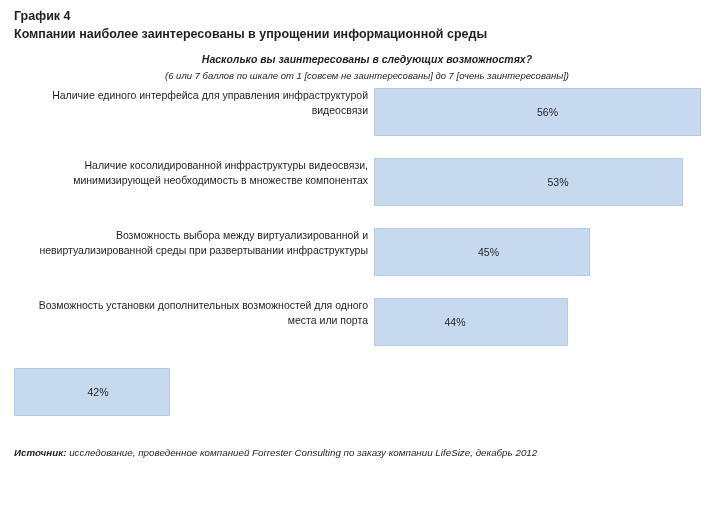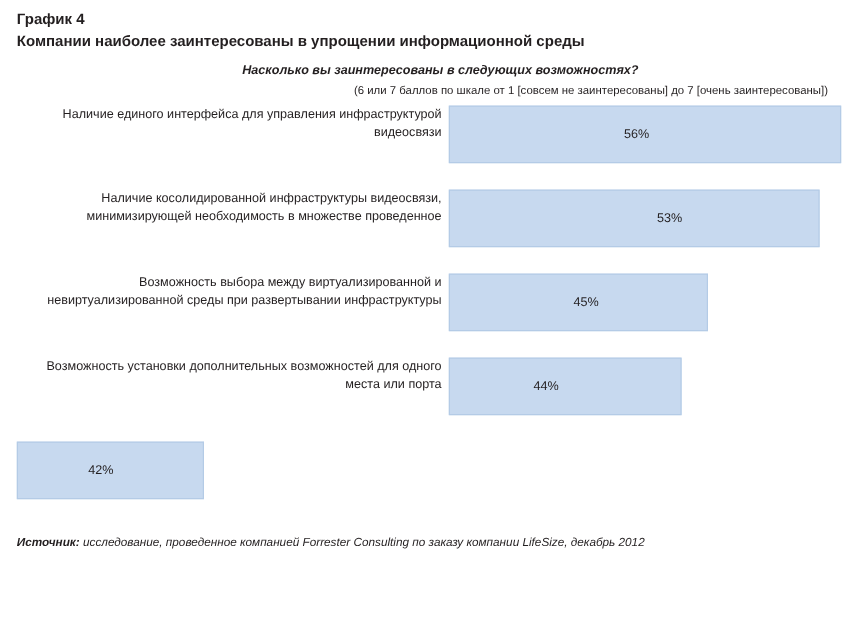--- a/index.html
+++ b/index.html
@@ -40,23 +40,23 @@
   }
   .subtitle {
     font-size: 10.5px;
     font-style: italic;
     font-weight: bold;
     line-height: 14px;
     margin: 0 0 3px 0;
   }
   .subnote {
     font-size: 9.5px;
+    font-style: italic;
     line-height: 13px;
     margin: 0;
-    text-align: right;
   }
   .chart {
     position: relative;
     margin-top: 4px;
   }
   .row {
     display: flex;
     align-items: flex-start;
     margin-bottom: 22px;
   }
@@ -119,26 +119,26 @@
     <div class="subtitle">Насколько вы заинтересованы в следующих возможностях?</div>
     <div class="subnote">(6 или 7 баллов по шкале от 1 [совсем не заинтересованы] до 7 [очень заинтересованы])</div>
   </div>
 
   <div class="chart">
 
     <div class="row">
       <div class="cat-label">Наличие единого интерфейса для управления инфраструктурой видеосвязи</div>
       <div class="bar-area">
         <div class="bar" style="width:327px"></div>
-        <div class="bar-value" style="left:0;width:313px">56%</div>
+        <div class="bar-value" style="left:17px;width:313px">56%</div>
       </div>
     </div>
 
     <div class="row">
-      <div class="cat-label">Наличие косолидированной инфраструктуры видеосвязи, минимизирующей необходимость в множестве проведенное</div>
+      <div class="cat-label">Наличие косолидированной инфраструктуры видеосвязи, минимизирующей необходимость в множестве компонентах</div>
       <div class="bar-area">
         <div class="bar" style="width:309px"></div>
         <div class="bar-value" style="left:0;width:368px">53%</div>
       </div>
     </div>
 
     <div class="row">
       <div class="cat-label">Возможность выбора между виртуализированной и невиртуализированной среды при развертывании инфраструктуры</div>
       <div class="bar-area">
         <div class="bar" style="width:216px"></div>
@@ -150,21 +150,21 @@
       <div class="cat-label">Возможность установки дополнительных возможностей для одного места или порта</div>
       <div class="bar-area">
         <div class="bar" style="width:194px"></div>
         <div class="bar-value" style="left:0;width:162px">44%</div>
       </div>
     </div>
 
     <div class="row">
       <div class="bar-area">
         <div class="bar" style="width:156px"></div>
-        <div class="bar-value" style="left:0;width:140px">42%</div>
+        <div class="bar-value" style="left:14px;width:140px">42%</div>
       </div>
     </div>
 
   </div>
 
   <div class="source">
     <b>Источник:</b>
     <span>исследование, проведенное компанией Forrester Consulting по заказу компании LifeSize, декабрь 2012</span>
   </div>
 

